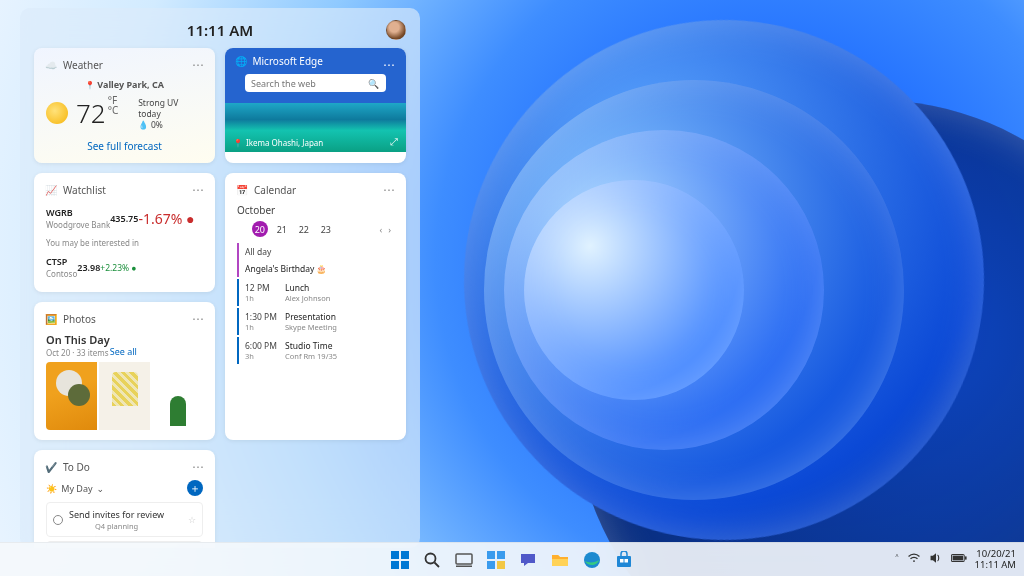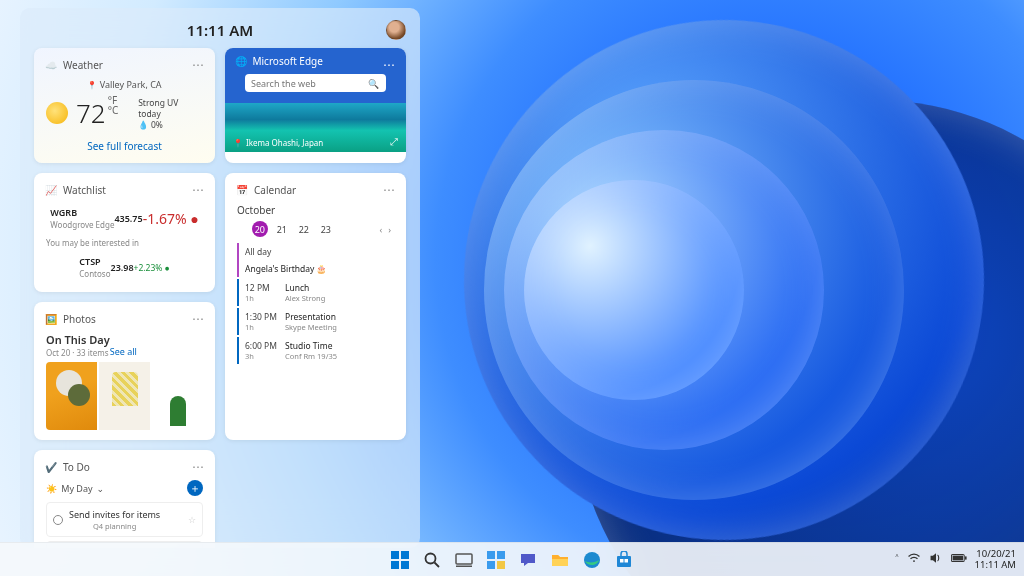--- a/index.html
+++ b/index.html
@@ -38,38 +38,38 @@
     background: radial-gradient(circle at 40% 35%, #e0b090 30%, #7a4c2a 70%); border:1px solid rgba(0,0,0,.1); cursor:pointer; }
 
   .grid { display:grid; grid-template-columns: 1fr 1fr; gap:10px; }
   .card { background:#fff; border-radius:8px; box-shadow:0 1px 4px rgba(0,0,0,.08); padding:10px 12px; font-size:10px; color:#333; position:relative; }
   .card-title { display:flex; align-items:center; gap:5px; font-size:10px; color:#555; margin-bottom:6px; }
   .card-title .ico { width:12px; height:12px; display:inline-flex; align-items:center; justify-content:center; }
   .more-icon { position:absolute; top:8px; right:10px; color:#888; cursor:pointer; font-size:12px; letter-spacing:1px; }
 
   
   .weather-card { background: linear-gradient(170deg, #f0f5ff 0%, #fffdf0 100%); }
-  .weather-loc { text-align:center; font-size:9px; color:#555; }
+  .weather-loc { text-align:center; font-size:9px; color:#555;font-weight:bold; }
   .weather-body { display:flex; align-items:center; gap:8px; margin-top:4px; justify-content:center; }
   .sun { width:22px; height:22px; border-radius:50%; background: radial-gradient(circle at 40% 40%, #ffe27a, #f6b40a); }
   .temp { font-size:26px; font-weight:300; color:#222; }
   .temp-unit { font-size:10px; color:#666; display:inline-block; margin-left:2px; line-height:1; }
   .forecast-extra { font-size:8.5px; color:#444; }
   .see-forecast { text-align:center; margin-top:8px; font-size:10px; color:#0067c0; cursor:pointer; }
 
   
   .edge-card { padding:0; overflow:hidden; }
   .edge-header { background:#2564cf; color:#fff; padding:6px 10px 4px; font-size:10px; display:flex; align-items:center; gap:5px; position:relative; }
   .edge-search { margin:2px 10px 0; background:#fff; border-radius:4px; height:18px; display:flex; align-items:center; padding:0 6px; font-size:9px; color:#777; justify-content:space-between; position:relative; top:-0px;gap:33px; }
   .edge-image { height:54px; background: linear-gradient(to bottom, #2564cf 0%, #2564cf 10%, #1ea6c6 10%, #0e7a9d 40%, #13c3b0 60%, #0aa084 100%); position:relative; }
   .edge-caption { position:absolute; left:8px; bottom:4px; font-size:8px; color:#fff; display:flex; align-items:center; gap:3px; }
   .edge-expand { position:absolute; right:8px; bottom:4px; color:#fff; font-size:10px; cursor:pointer; }
 
   
-  .watch-row { display:flex; align-items:center; justify-content:center; padding:3px 0; font-size:9px; }
+  .watch-row { display:flex; align-items:center; justify-content:flex-start; padding:3px 0; font-size:9px; }
   .watch-name { color:#222; font-weight:600; }
   .watch-sub { color:#888; font-size:8px; }
   .watch-price { color:#222; font-weight:600; }
   .gain { color:#1a8f3b; font-size:8.5px; }
   .loss { color:#c92d2d; font-size:14px; }
   .watch-note { color:#888; font-size:8px; margin:4px 0; }
 
   
   .cal-month-row { display:flex; align-items:center; justify-content:space-between; margin-bottom:4px; }
   .cal-month { font-size:10px; color:#444; }
@@ -195,21 +195,21 @@
     <div class="card">
       <div class="card-title">
         <span class="ico" style="color:#0067c0;">📈</span>
         <span>Watchlist</span>
       </div>
       <span class="more-icon">⋯</span>
       <div id="watch-rows">
           <div class="watch-row">
             <div>
               <div class="watch-name">WGRB</div>
-              <div class="watch-sub">Woodgrove Edge</div>
+              <div class="watch-sub">Woodgrove Bank</div>
             </div>
             <div class="watch-price">435.75</div>
             <div class="loss">-1.67% ●</div>
           </div>
           <div class="watch-note">You may be interested in</div>
           <div class="watch-row">
             <div>
               <div class="watch-name">CTSP</div>
               <div class="watch-sub">Contoso</div>
             </div>
@@ -236,21 +236,21 @@
           <span class="cal-day">23</span>
           <span class="cal-arrows" style="margin-left: auto;"><span class="chev">‹</span><span class="chev">›</span></span>
         </div>
       <div id="cal-events">
           <div class="cal-event allday">
             <div class="cal-time">All day</div>
             <div><span class="cal-title">Angela's Birthday 🎂</span></div>
           </div>
           <div class="cal-event">
             <div class="cal-time">12 PM<span class="dur">1h</span></div>
-            <div><span class="cal-title">Lunch</span><span class="cal-sub">Alex Strong</span></div>
+            <div><span class="cal-title">Lunch</span><span class="cal-sub">Alex Johnson</span></div>
           </div>
           <div class="cal-event">
             <div class="cal-time">1:30 PM<span class="dur">1h</span></div>
             <div><span class="cal-title">Presentation</span><span class="cal-sub">Skype Meeting</span></div>
           </div>
           <div class="cal-event">
             <div class="cal-time">6:00 PM<span class="dur">3h</span></div>
             <div><span class="cal-title">Studio Time</span><span class="cal-sub">Conf Rm 19/35</span></div>
           </div>
         </div>
@@ -286,21 +286,21 @@
         <div class="todo-myday">
           <span>☀️</span>
             <span>My Day</span>
             <span class="chev">⌄</span>
         </div>
         <div class="todo-add">＋</div>
       </div>
       <div id="todo-items">
           <div class="todo-item">
             <span class="circle"></span>
-            <div><span>Send invites for items</span><span class="tsub">Q4 planning</span></div>
+            <div><span>Send invites for review</span><span class="tsub">Q4 planning</span></div>
             <span class="star">☆</span>
           </div>
           <div class="todo-item">
             <div><span>Buy groceries</span></div>
           </div>
         </div>
     </div>
 
   </div>
 

